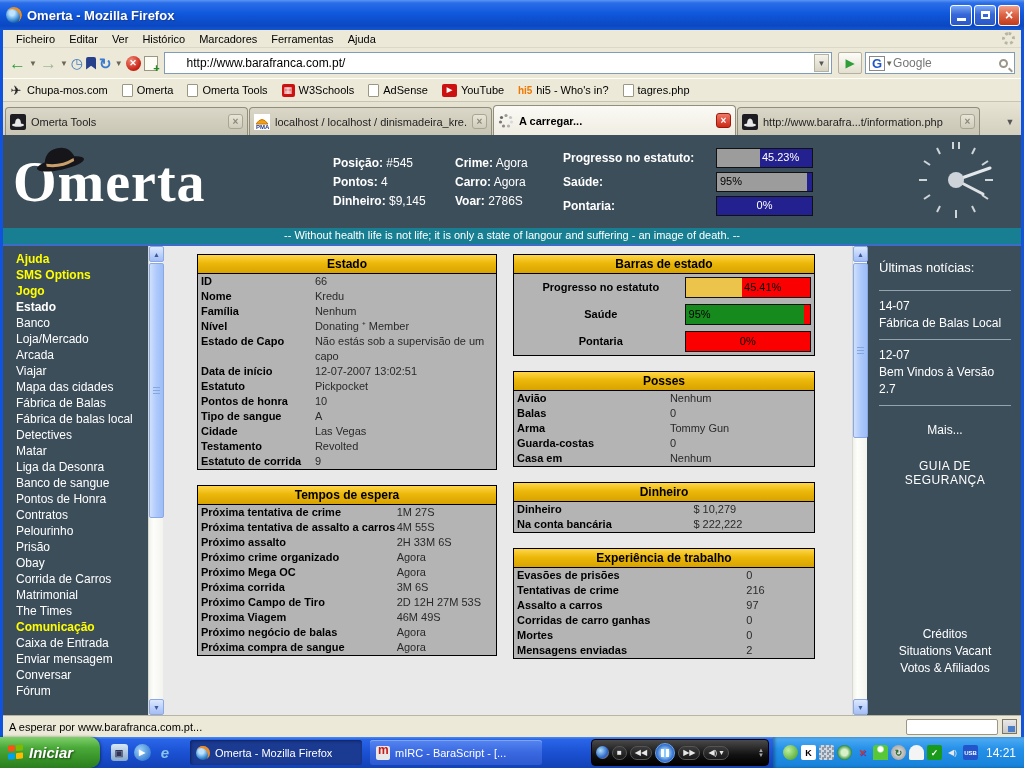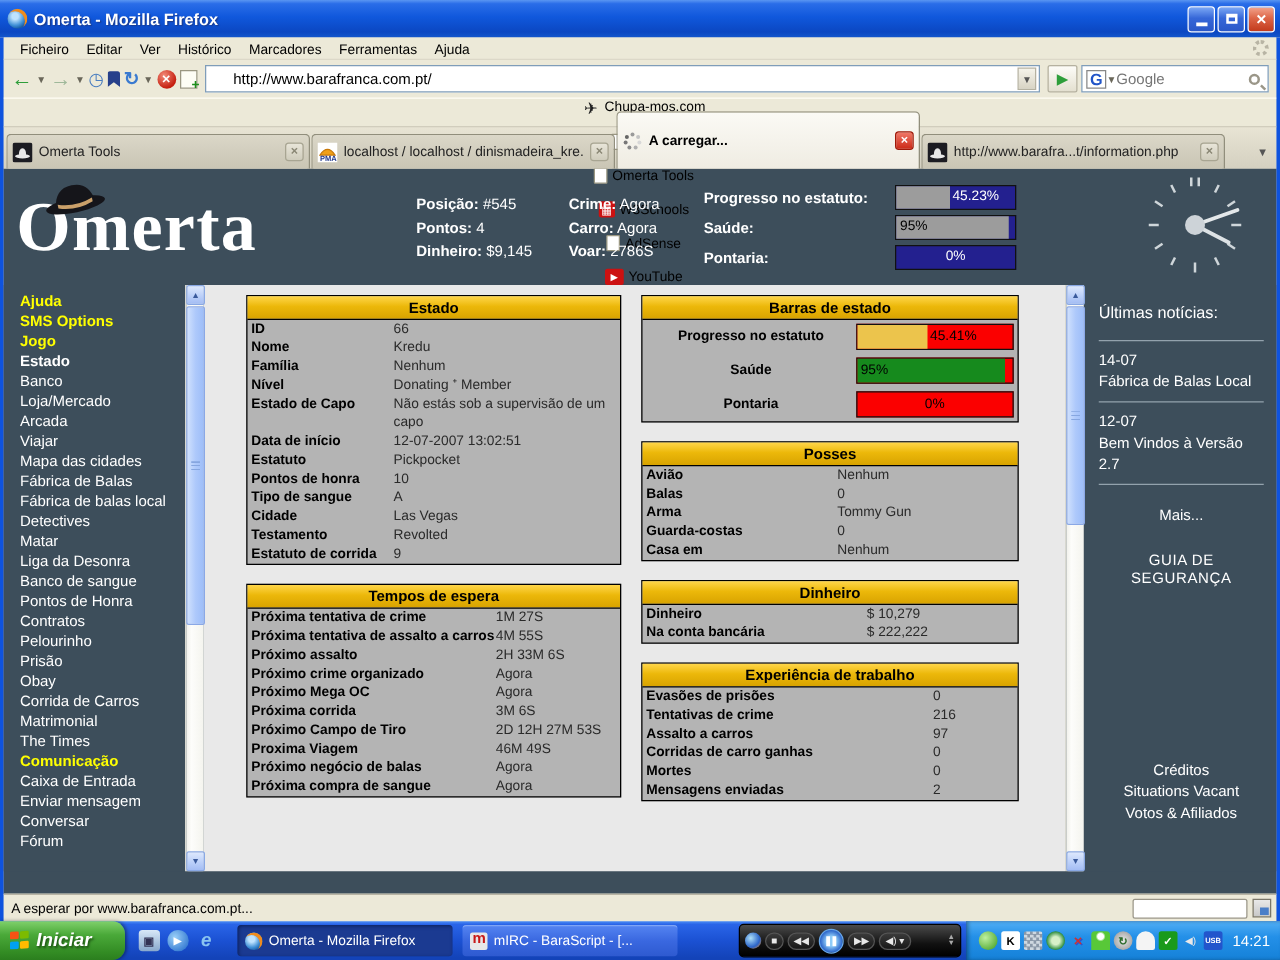--- a/index.html
+++ b/index.html
@@ -54,36 +54,36 @@
   .go-btn { width:24px; height:22px; border:1px solid #b5b1a0; border-radius:2px; background:linear-gradient(180deg,#fdfcf8,#e4e0d0);
     color:#2e9e3a; display:flex; align-items:center; justify-content:center; font-size:12px; }
   .search-box { width:150px; height:22px; background:#fff; border:1px solid #7f9db9; display:flex; align-items:center; padding:0 3px; }
   .g-logo { color:#2255c8; font-weight:bold; font-size:13px; border:1px solid #888; padding:0 2px; line-height:13px; }
   .search-input { flex:1; border:none; outline:none; min-width:10px; font-size:12px; color:#9a9a9a; background:transparent; font-family:"Liberation Sans",sans-serif; }
   .magnifier { width:9px; height:9px; border:2px solid #9a96887; border:2px solid #9a9688; border-radius:50%; position:relative; margin-right:3px; }
   .magnifier::after { content:''; position:absolute; width:5px; height:2px; background:#9a9688; transform:rotate(45deg); left:7px; top:8px; }
 
   
   .bookmarksbar { height:24px; background:#ece9d8; display:flex; align-items:center; padding-left:6px; gap:14px;
-    border-top:1px solid #fffef5; border-bottom:1px solid #c8c4b4;flex-direction:column; }
+    border-top:1px solid #fffef5; border-bottom:1px solid #c8c4b4; }
   .bm { display:flex; align-items:center; gap:4px; font-size:11px; color:#000; }
   .bm-ic { width:14px; height:14px; flex:none; display:flex; align-items:center; justify-content:center; }
   .airplane-icon::before { content:'✈'; font-size:13px; color:#222; }
   .page-icon { width:11px; height:13px; background:#fff; border:1px solid #9a9782; border-radius:1px; }
   .w3schools-icon { width:13px; height:13px; background:#cc1111; border-radius:2px; color:#fff; font-size:9px; display:flex; align-items:center; justify-content:center; }
   .w3schools-icon::before { content:'▦'; }
   .youtube-icon { width:15px; height:13px; background:#cc1111; border-radius:2px; color:#fff; font-size:7px; display:flex; align-items:center; justify-content:center; font-weight:bold; }
   .youtube-icon::before { content:'▶'; }
   .hi5-icon::before { content:'hi5'; font-weight:bold; font-size:10px; color:#f07800; }
 
   
   .tabbar { height:33px; background:linear-gradient(180deg,#e8e4d4,#d4d0c0); display:flex; align-items:flex-end; padding:3px 2px 0 2px; }
   .tab { width:243px; height:28px; margin-right:1px; border:1px solid #918e7c; border-bottom:none; border-radius:4px 4px 0 0;
     background:linear-gradient(180deg,#dbd7c8,#c9c5b4); display:flex; align-items:center; padding:0 4px; gap:5px; overflow:hidden; }
-  .tab.active { background:linear-gradient(180deg,#fbfaf5,#efece2); height:46px; }
+  .tab.active { background:linear-gradient(180deg,#fbfaf5,#efece2); height:30px; }
   .tab-label { flex:1; font-size:11px; color:#222; white-space:nowrap; overflow:hidden; }
   .tab.active .tab-label { font-weight:bold; color:#000; }
   .tab-ic { width:16px; height:16px; flex:none; }
   .tab-close { width:15px; height:15px; flex:none; border-radius:3px; background:linear-gradient(180deg,#e8e5d8,#cfccbc);
     border:1px solid #a8a592; color:#8a8775; font-size:10px; font-weight:bold; display:flex; align-items:center; justify-content:center; }
   .tab.active .tab-close { background:linear-gradient(180deg,#f07868,#cc2a18); color:#fff; border-color:#a01808; }
   .tab-list-btn { margin-left:auto; width:18px; height:26px; display:flex; align-items:center; justify-content:center; color:#555; font-size:9px; }
 
   
   .page { height:580px; background:#3d4e5b; display:flex; flex-direction:column; }
@@ -408,20 +408,21 @@
                 <line x1="29" y1="25" x2="35" y2="29"></line>
               <line x1="42" y1="12" x2="45" y2="18"></line>
             </g>
             <line x1="61" y1="44" x2="95" y2="32" stroke="#e4e8ea" stroke-width="3" stroke-linecap="round"></line>
             <line x1="61" y1="44" x2="88" y2="58" stroke="#dde2e5" stroke-width="3" stroke-linecap="round"></line>
             <circle cx="61" cy="44" r="8" fill="#cdd3d8"></circle>
           </svg>
         </span>
       </div>
 
+      <div class="quote-bar">-- Without health life is not life; it is only a state of langour and suffering - an image of death. --</div>
 
       <div class="page-body">
         <div class="left-menu" id="sidebar-menu">
             <div class="menu-link link-yellow">Ajuda</div>
             <div class="menu-link link-yellow">SMS Options</div>
             <div class="menu-link link-yellow">Jogo</div>
             <div class="menu-link link-white-bold">Estado</div>
             <div class="menu-link link">Banco</div>
             <div class="menu-link link">Loja/Mercado</div>
             <div class="menu-link link">Arcada</div>

